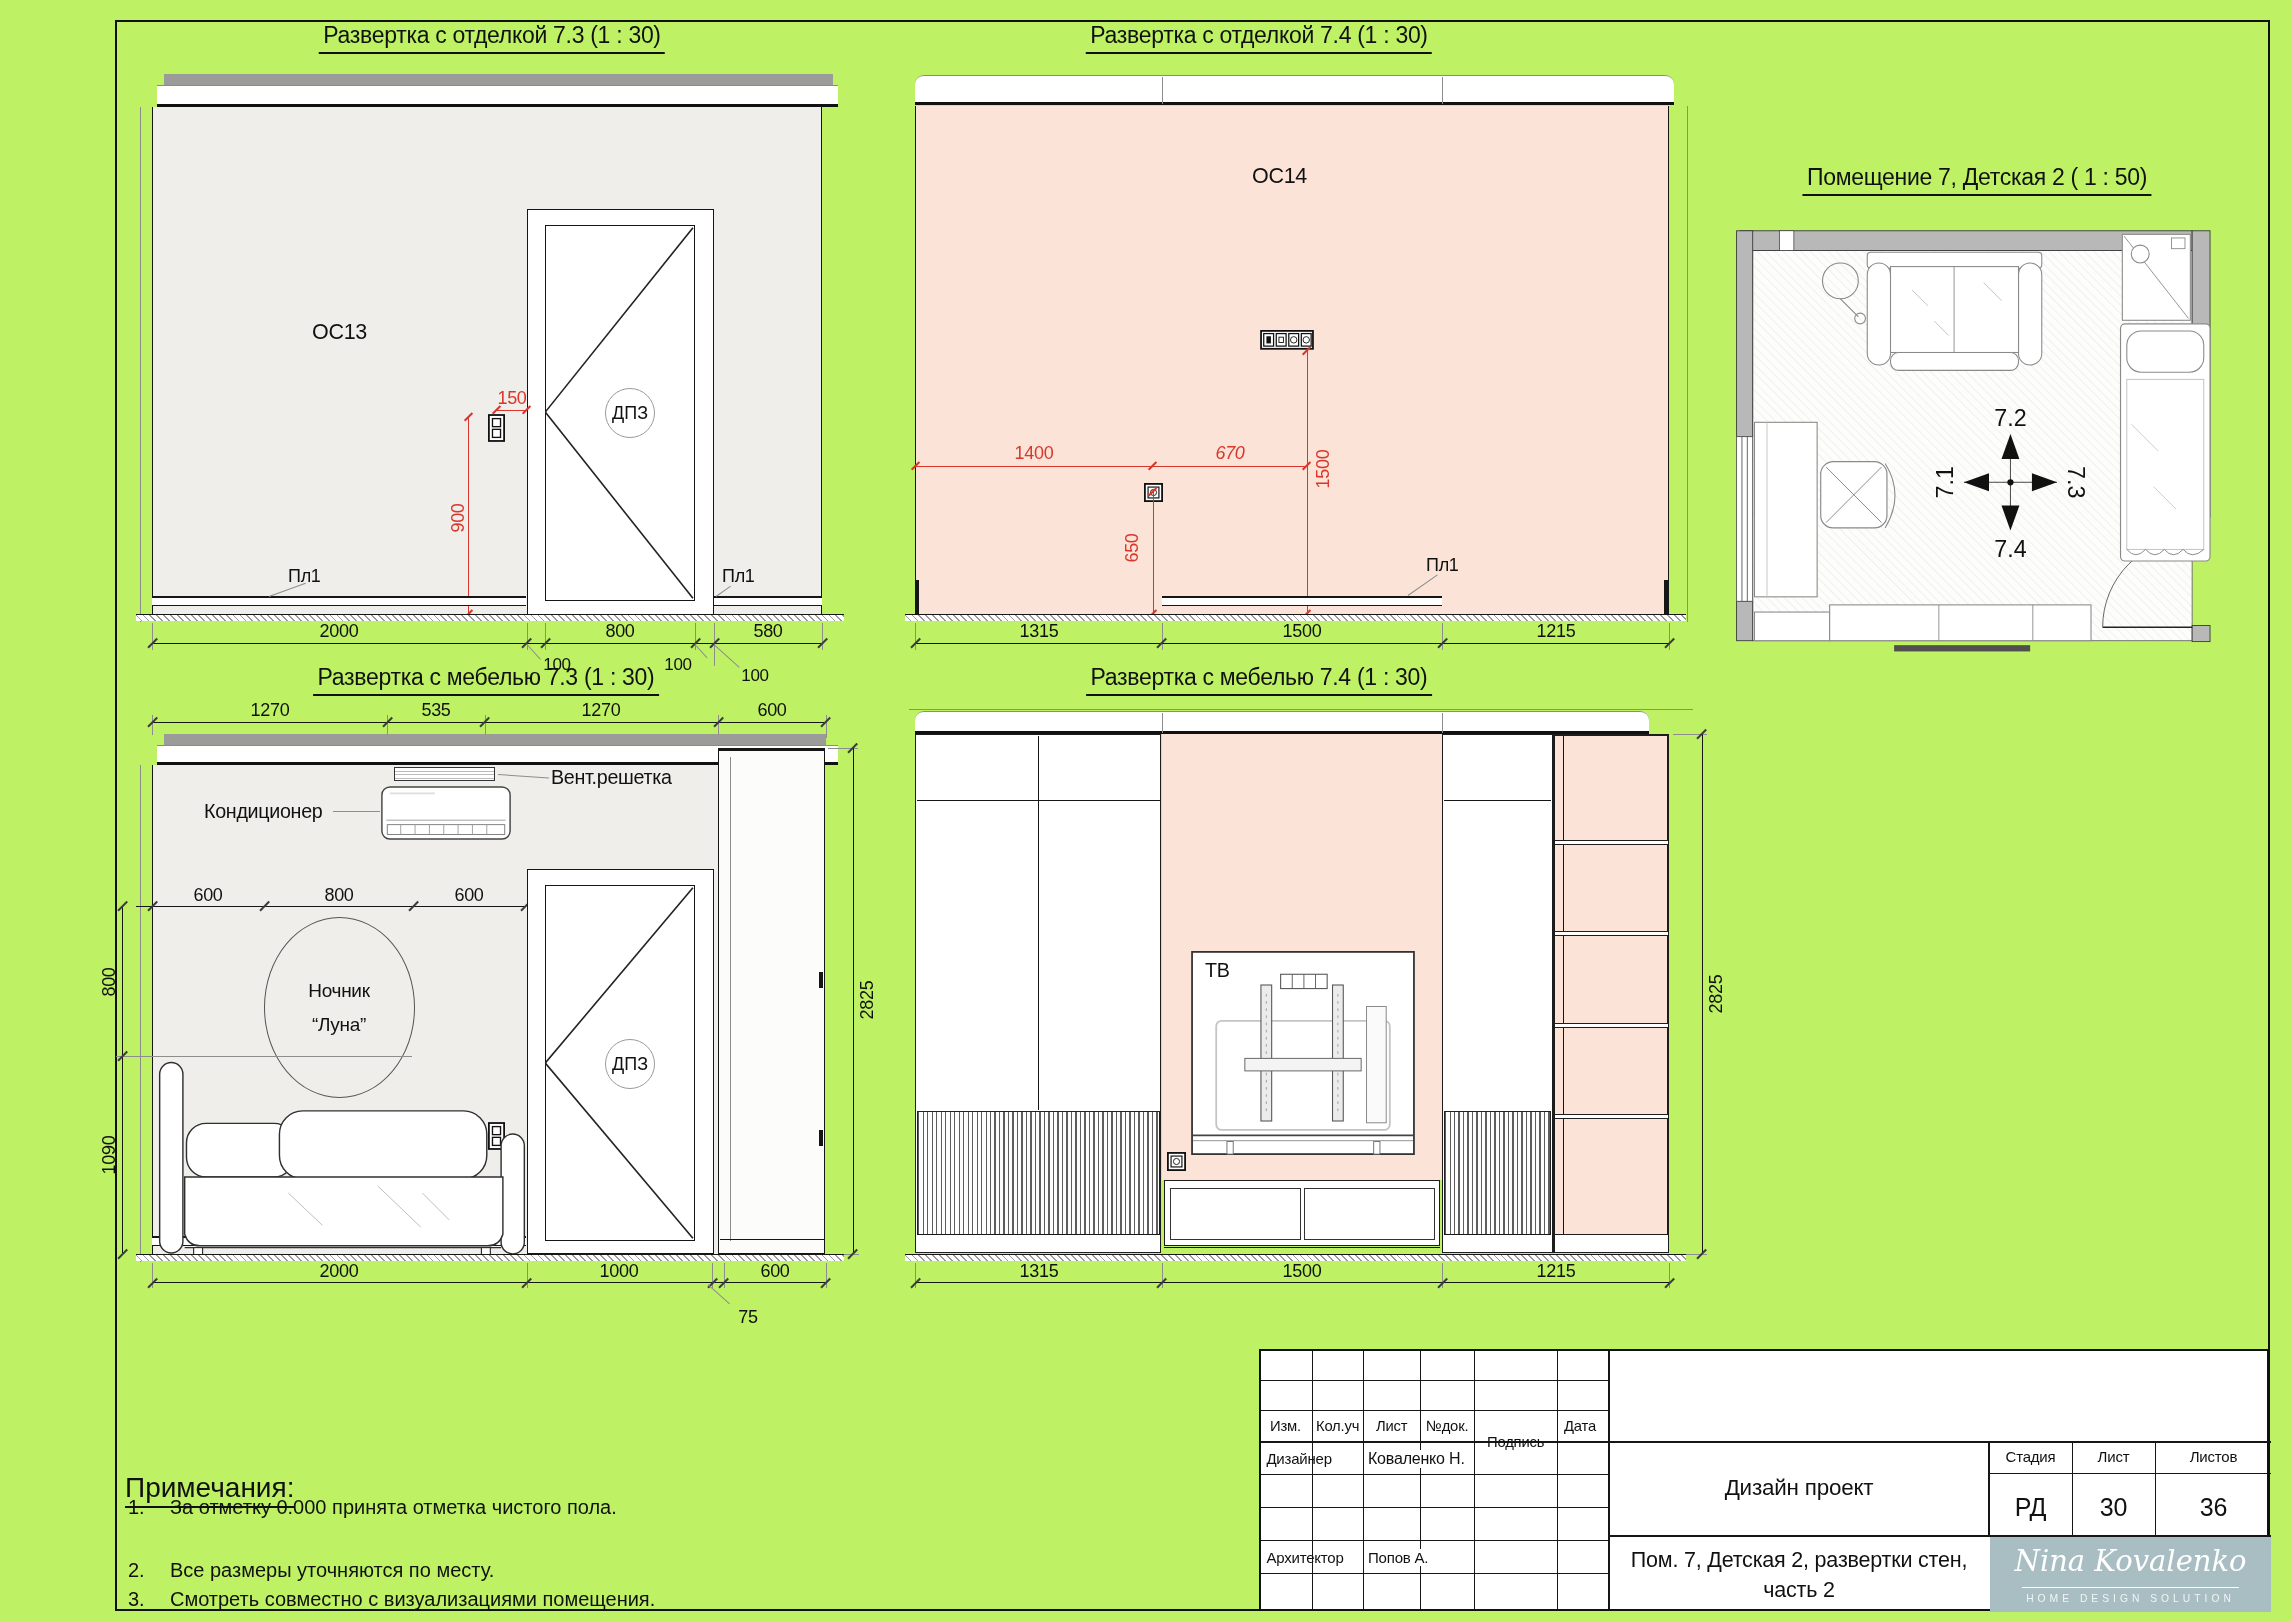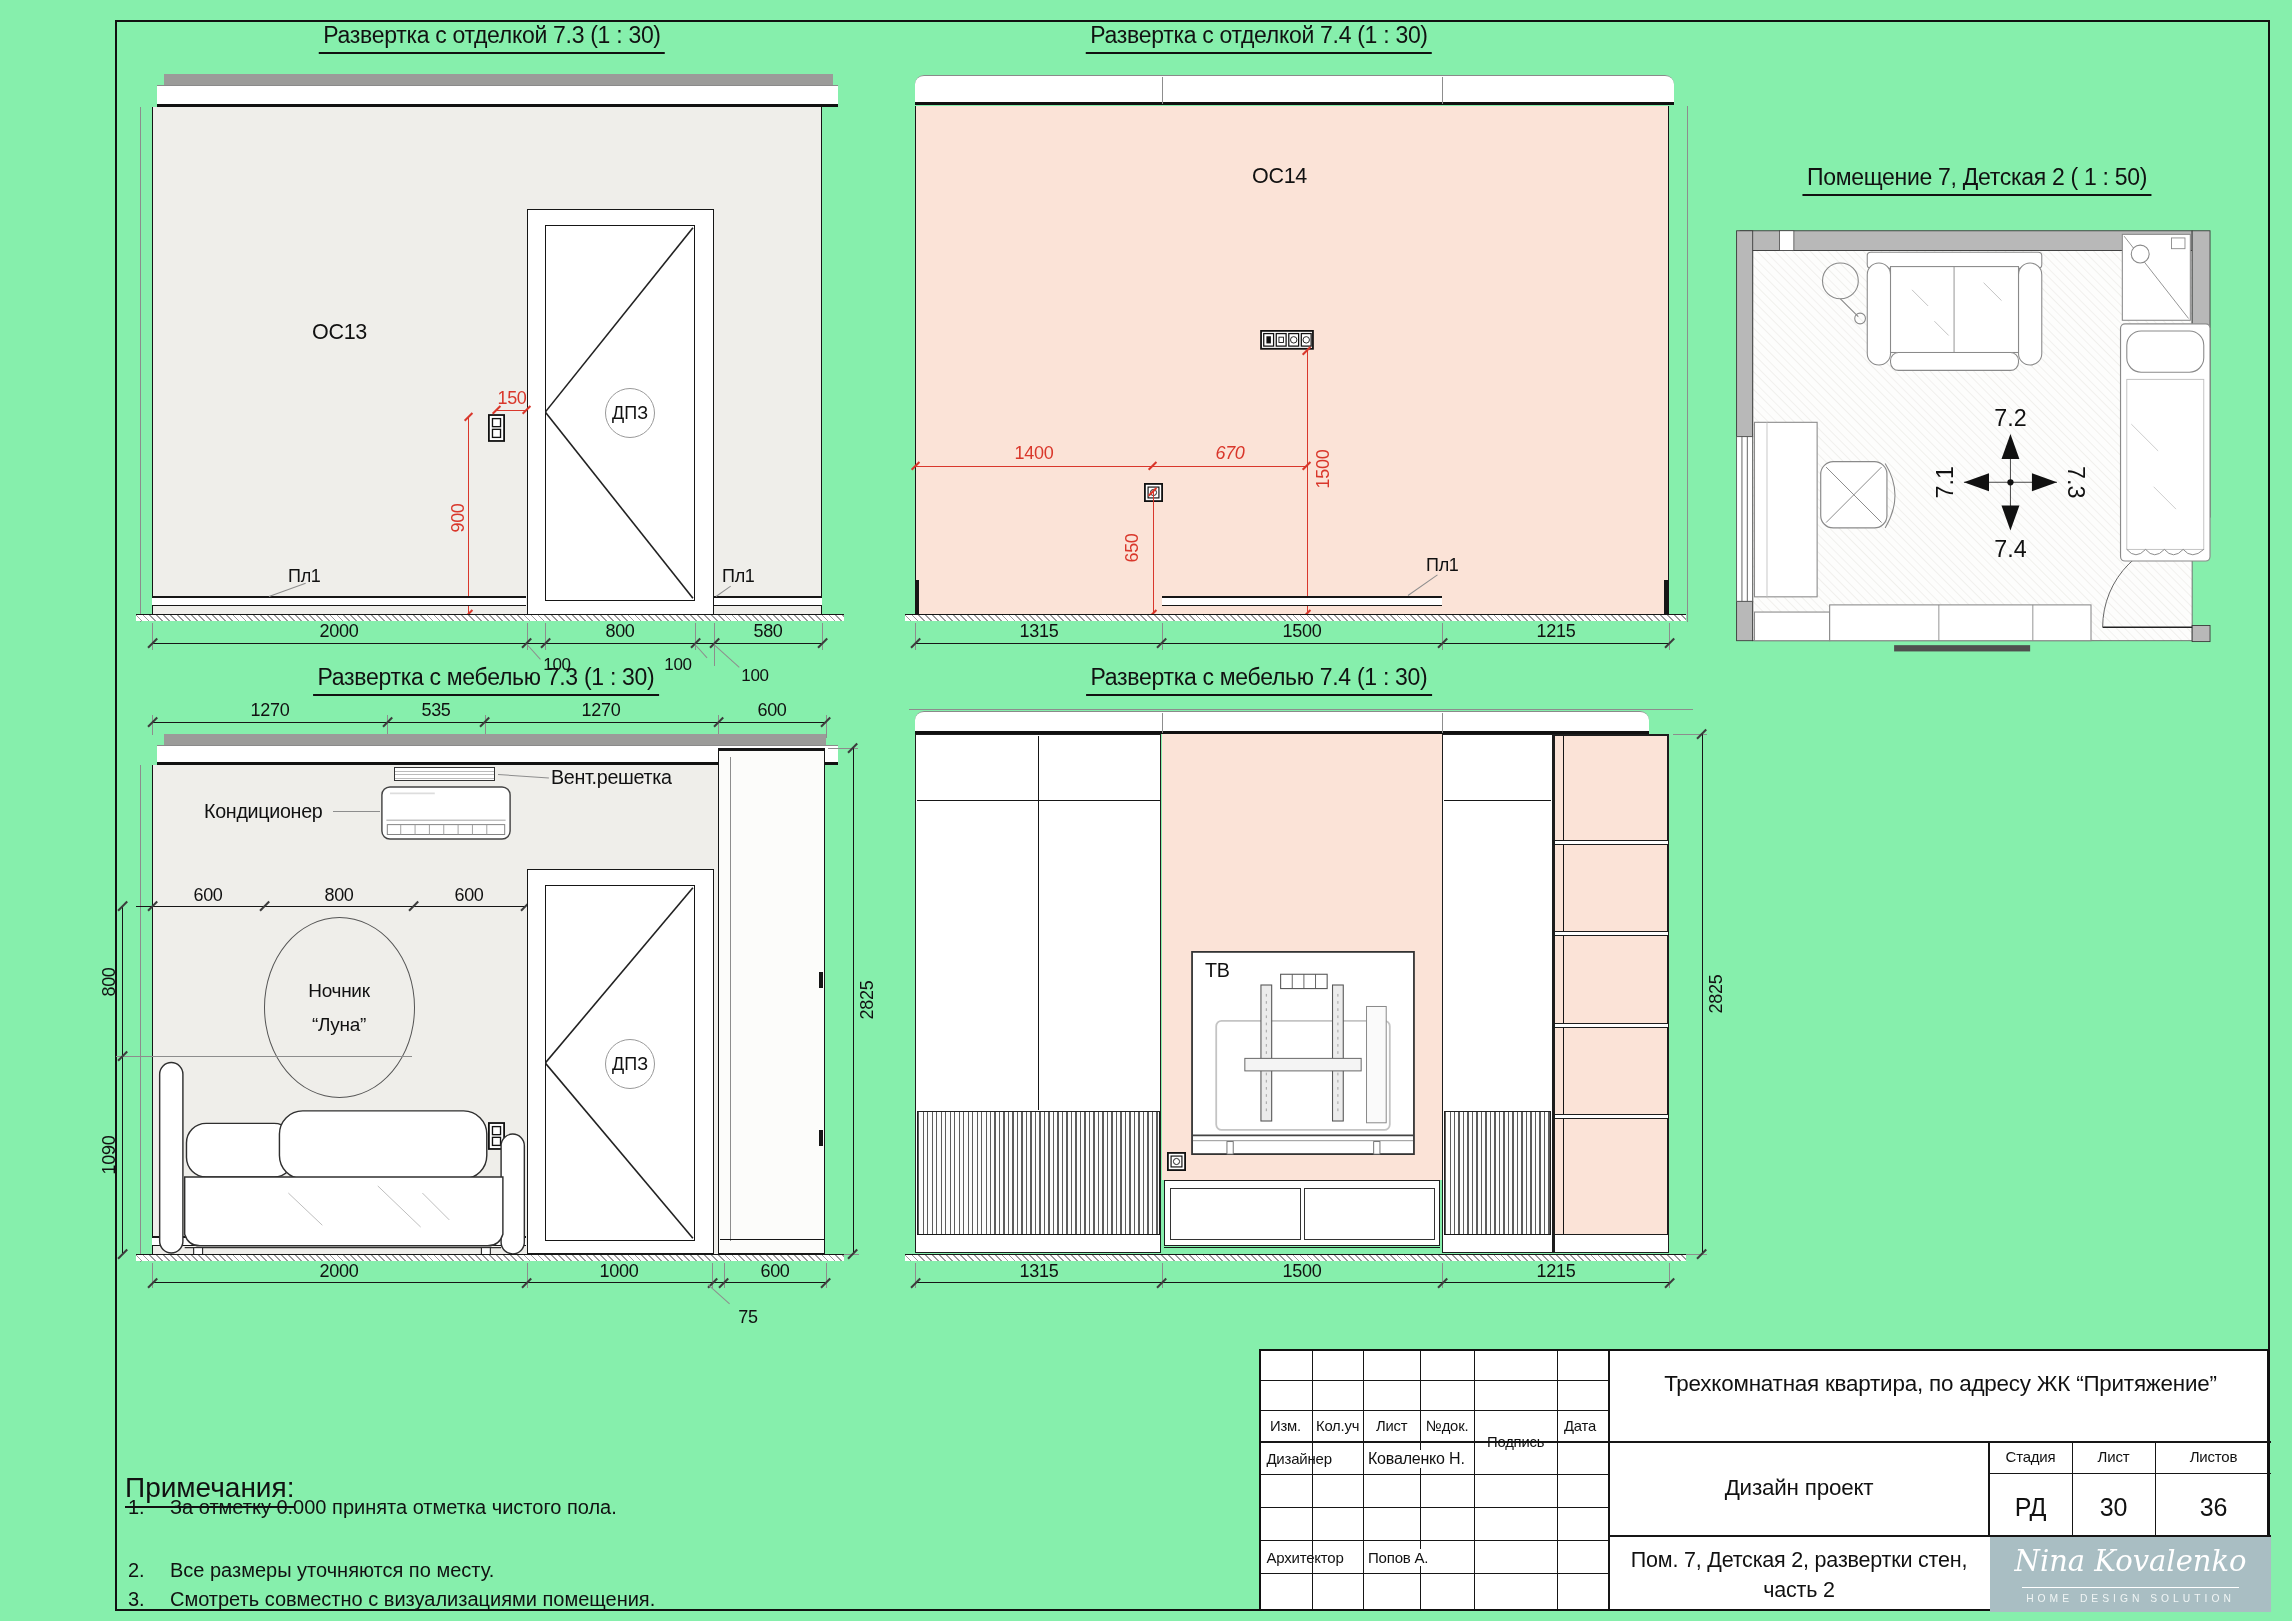--- a/index.html
+++ b/index.html
@@ -1,17 +1,17 @@
 <!DOCTYPE html>
 <html style="font-size:14.3px"><head>
 <meta charset="utf-8">
 <style>
   html,body{margin:0;padding:0;background:#fff;}
   body{font-family:"Liberation Sans",sans-serif;}
-  .sheet{position:relative;width:2293px;height:1622px;background:#86efac;overflow:hidden;color:#111;}
+  .sheet{position:relative;width:2293px;height:1622px;background:#bef264;overflow:hidden;color:#111;}
   .abs{position:absolute;}
   
   .k{position:absolute;background:#161616;}
   .g{position:absolute;background:#8d8d8d;}
   .r{position:absolute;background:#d9372b;}
   .tick{position:absolute;width:13.4px;height:1.8px;background:#3c3c3c;transform:rotate(-45deg);}
   .tick.rt{background:#d9372b;width:10.7px;}
   .dt{position:absolute;font-size:18px;line-height:18px;color:#111;transform:translateX(-50%);white-space:nowrap;letter-spacing:-0.3px;}
   .dt.rr{color:#d9372b;}
   .dtv{position:absolute;font-size:18px;line-height:18px;color:#111;transform:translate(-50%,-50%) rotate(-90deg);white-space:nowrap;letter-spacing:-0.3px;}
@@ -467,21 +467,20 @@
     <div class="tb-txt" style="left:165px;top:67px;font-size:14.8px;">№док.</div>
     <div class="tb-txt" style="left:226px;top:67px;font-size:14.8px;margin-top:16px;">Подпись</div>
     <div class="tb-txt" style="left:303px;top:67px;font-size:14.8px;">Дата</div>
 
     <div class="tb-txt" style="left:5.4px;top:99px;font-size:15px;">Дизайнер</div>
     <div class="tb-txt" style="left:107px;top:99px;font-size:16px;background:#fff;">Коваленко Н.</div>
     <div class="tb-txt" style="left:5.4px;top:198px;font-size:15px;">Архитектор</div>
     <div class="tb-txt" style="left:107px;top:198px;font-size:15px;background:#fff;">Попов А.</div>
 
     <div class="tbl-line" style="left:347px;top:90px;width:663px;height:1.8px;"></div>
-    <div class="tb-txt" style="left:349px;top:19.7px;width:661px;text-align:center;font-size:22.4px;">Трехкомнатная квартира, по адресу ЖК “Притяжение”</div>
 
     <div class="tbl-line" style="left:727px;top:90px;width:1.8px;height:95px;"></div>
     <div class="tbl-line" style="left:347px;top:184px;width:663px;height:1.8px;"></div>
     <div class="tb-txt" style="left:349px;top:124px;width:378px;text-align:center;font-size:22.4px;">Дизайн проект</div>
     <div class="tbl-line" style="left:811px;top:90px;width:1.3px;height:95px;"></div>
     <div class="tbl-line" style="left:894px;top:90px;width:1.3px;height:95px;"></div>
     <div class="tbl-line" style="left:727px;top:122px;width:283px;height:1.1px;"></div>
     <div class="tb-txt" style="left:729px;top:97px;width:81px;text-align:center;font-size:15px;">Стадия</div>
     <div class="tb-txt" style="left:812px;top:97px;width:81px;text-align:center;font-size:15px;">Лист</div>
     <div class="tb-txt" style="left:896px;top:97px;width:113px;text-align:center;font-size:15px;">Листов</div>

